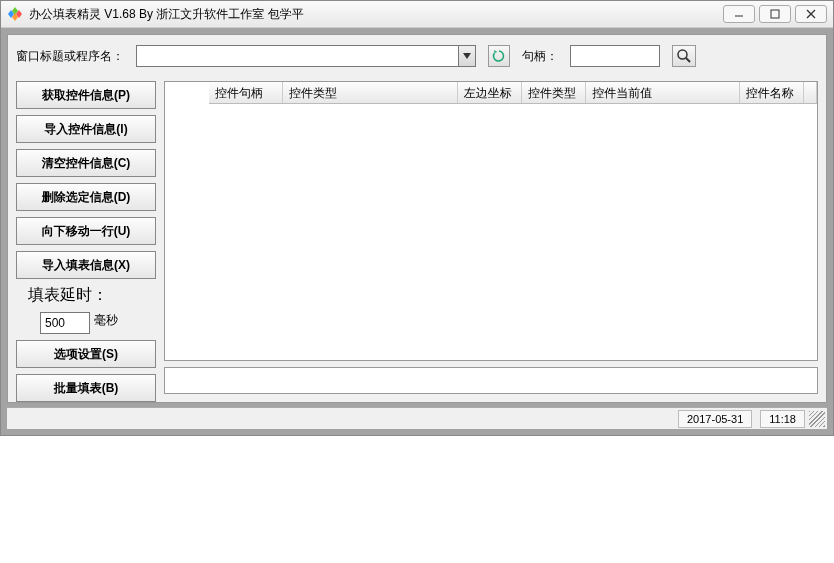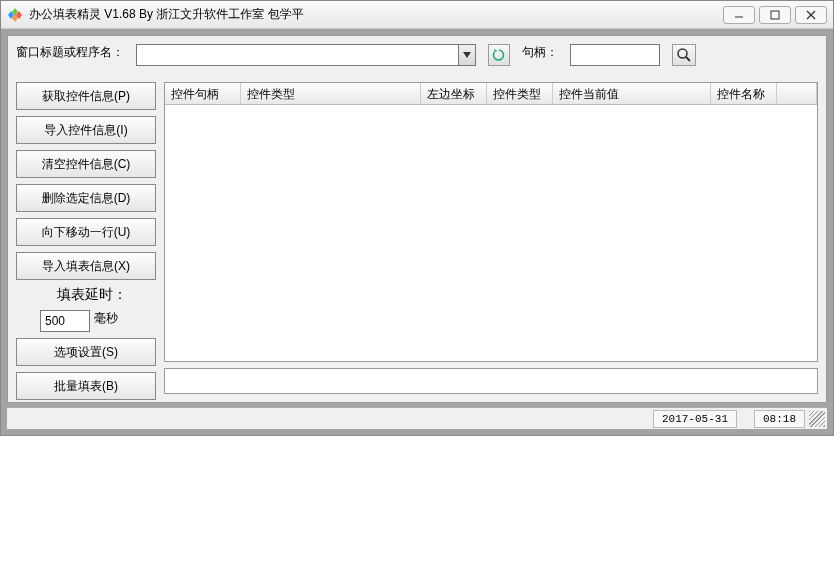--- a/index.html
+++ b/index.html
@@ -5,43 +5,43 @@
 * { box-sizing: border-box; margin: 0; padding: 0; }
 body { font-family: "Microsoft YaHei", SimSun, sans-serif; font-size: 12px; background: #fff; }
 .window { width: 834px; height: 436px; background: #a3a3a3; border: 1px solid #888; position: relative; display: flex; flex-direction: column; }
 .titlebar { height: 28px; background: linear-gradient(#fafafa, #e8e8e8); border-bottom: 1px solid #ccc; display: flex; align-items: center; padding: 0 6px; }
 .titlebar .icon { width: 16px; height: 16px; margin-right: 6px; }
 .titlebar .title { flex: 1; font-size: 12px; }
 .titlebar .sysbtns { display: flex; gap: 4px; }
 .sysbtn { width: 32px; height: 18px; border: 1px solid #aaa; background: #f8f8f8; border-radius: 3px; display: flex; align-items: center; justify-content: center; font-size: 11px; cursor: pointer; }
 .client { flex: 1; padding: 6px; display: flex; flex-direction: column; gap: 4px; }
 .inner { flex: 1; border: 1px solid #999; background: #f0f0f0; padding: 8px 8px 0 8px; display: flex; flex-direction: column; }
-.toprow { height: 26px; display: flex; gap: 12px; margin-bottom: 12px; }
+.toprow { height: 26px; display: flex; align-items: center; gap: 12px; margin-bottom: 12px; }
 .toprow label { white-space: nowrap; }
 .combo { flex: 0 0 340px; height: 22px; display: flex; }
 .combo input { flex: 1; border: 1px solid #777; border-right: none; background: #fff; padding: 0 4px; font-size: 12px; }
 .combo .dropbtn { width: 18px; border: 1px solid #777; background: linear-gradient(#f0f0f0,#d8d8d8); display: flex; align-items: center; justify-content: center; cursor: pointer; }
 .iconbtn { width: 22px; height: 22px; border: 1px solid #999; background: linear-gradient(#f8f8f8,#e0e0e0); display: flex; align-items: center; justify-content: center; cursor: pointer; }
 .txt { height: 22px; border: 1px solid #777; background: #fff; padding: 0 4px; font-size: 12px; }
 .txt.handle { width: 90px; }
 .findbtn { width: 24px; height: 22px; border: 1px solid #999; background: linear-gradient(#f8f8f8,#e0e0e0); display: flex; align-items: center; justify-content: center; cursor: pointer; }
 .mainrow { flex: 1; display: flex; gap: 8px; min-height: 0; }
 .sidebar { width: 140px; display: flex; flex-direction: column; gap: 6px; }
-.sbtn { height: 28px; border: 1px solid #888; background: linear-gradient(#fdfdfd,#e6e6e6); font-size: 12px; cursor: pointer; white-space: nowrap; }
-.delaylabel { font-size: 14px; padding-left: 12px; margin-top: 0; text-align: center; }
+.sbtn { height: 28px; border: 1px solid #888; background: linear-gradient(#fdfdfd,#e6e6e6); font-size: 12px; cursor: pointer; white-space: nowrap; font-weight: bold; }
+.delaylabel { font-size: 16px; padding-left: 12px; margin-top: 0; }
 .delayrow { display: flex; align-items: flex-start; gap: 4px; padding-left: 24px; }
 .delayrow input { width: 50px; height: 22px; border: 1px solid #777; text-align: left; padding: 0 4px; font-size: 12px; }
 .rightcol { flex: 1; display: flex; flex-direction: column; gap: 6px; min-width: 0; }
 .grid { border: 1px solid #999; background: #fff; overflow: hidden; }
 .grid.top { flex: 0 0 280px; }
 .grid.bottom { flex: 1; margin-bottom: 8px; }
-.gridhead { height: 22px; display: flex; background: linear-gradient(#fdfdfd,#e8e8e8); border-bottom: 1px solid #bbb; }
+.gridhead { height: 22px; display: flex; background: linear-gradient(#fdfdfd,#e8e8e8); border-bottom: 1px solid #bbb; margin-left: 44px; }
 .gh { border-right: 1px solid #ccc; padding: 3px 6px; font-size: 12px; white-space: nowrap; overflow: hidden; }
 .statusbar { height: 22px; border-top: 1px solid #aaa; background: #f0f0f0; display: flex; align-items: center; }
-.statusbar .cell { border: 1px solid #bbb; height: 18px; margin-left: 17px; padding: 0 8px; display: flex; align-items: center; background: #f8f8f8; font-size: 11px; font-family: Liberation Mono, monospace; }
+.statusbar .cell { border: 1px solid #bbb; height: 18px; margin-left: 8px; padding: 0 8px; display: flex; align-items: center; background: #f8f8f8; font-size: 11px; }
 .statusbar .spacer { flex: 1; }
 .grip { width: 16px; height: 16px; margin-left: 4px; margin-right: 2px; background: repeating-linear-gradient(135deg,#999 0,#999 1px,transparent 1px,transparent 3px); }
 </style>
 </head>
 <body>
 
 <div class="window">
   <div class="titlebar">
     <span class="icon">
       <svg width="16" height="16" viewBox="0 0 16 16">
@@ -132,17 +132,17 @@
           </div>
           <div class="grid bottom"></div>
         </div>
       </div>
 
     </div>
 
     <div class="statusbar">
       <div class="spacer"></div>
       <div class="cell">2017-05-31</div>
-      <div class="cell">08:18</div>
+      <div class="cell">11:18</div>
       <div class="grip"></div>
     </div>
   </div>
 </div>
 
 </body></html>

